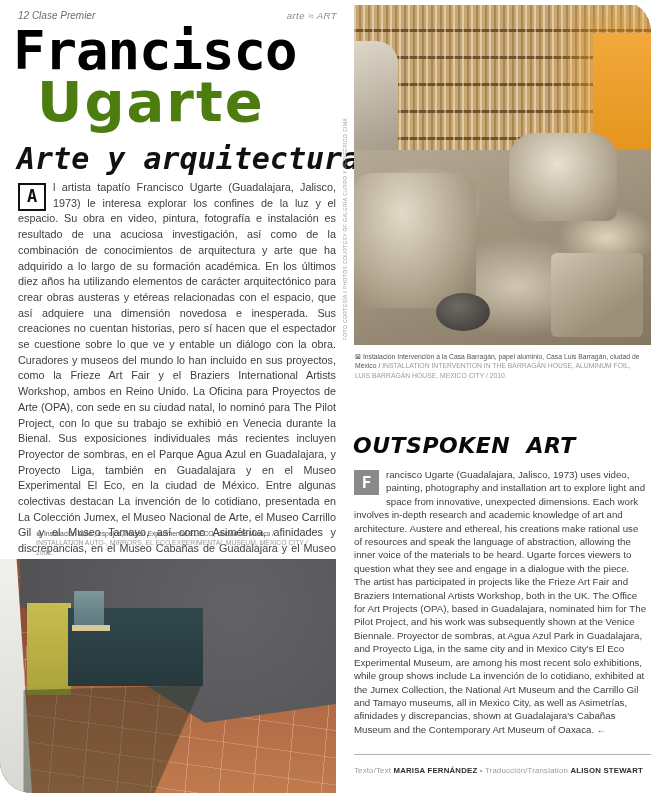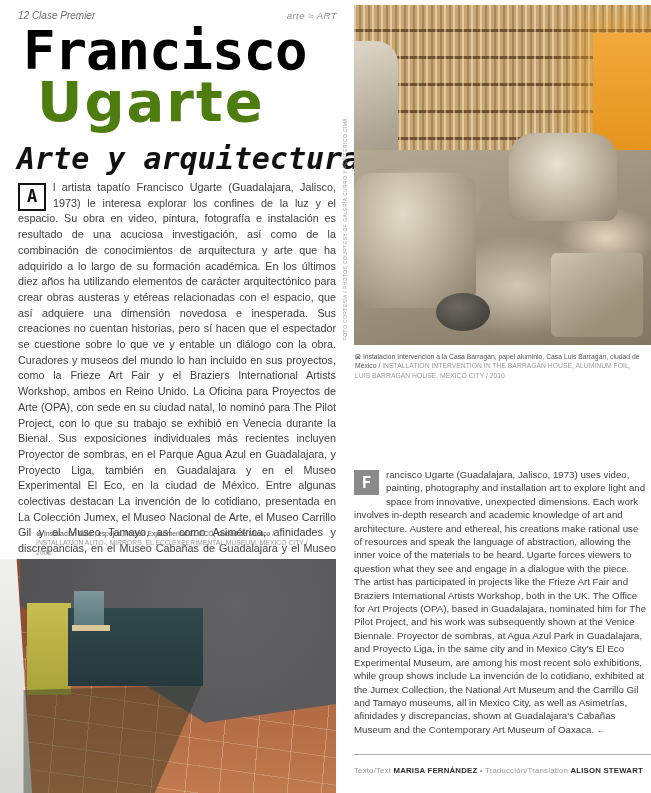--- a/index.html
+++ b/index.html
@@ -1,25 +1,25 @@
 <!DOCTYPE html>
 <html><head>
 <meta charset="utf-8">
 <style>
   html,body{margin:0;padding:0;background:#fff;}
   #page{position:relative;width:651px;height:793px;background:#ffffff;overflow:hidden;
-        font-family:"Liberation Sans",sans-serif;color:#3c3c3c;}
+        font-family:"Liberation Sans",sans-serif;color:#3c3c3c;border-radius:32px;}
 
   
   .hdr-left{position:absolute;top:10px;left:18px;font-size:10px;font-style:italic;color:#6e6e6e;}
   .hdr-right{position:absolute;top:10px;left:0;width:337px;text-align:right;font-size:9.5px;
              font-style:italic;color:#8a8a8a;letter-spacing:.5px;}
 
   
-  .title1{position:absolute;top:24px;left:23px;font-family:"DejaVu Sans Mono",monospace;
+  .title1{position:absolute;top:24px;left:13px;font-family:"DejaVu Sans Mono",monospace;
           font-weight:700;font-size:54px;line-height:1;color:#000;letter-spacing:-1px;}
   .title2{position:absolute;top:74px;left:37px;font-family:"DejaVu Sans",sans-serif;
           font-weight:800;font-size:56px;line-height:1;color:#4d7c0f;letter-spacing:2px;}
 
   
   .es-heading{position:absolute;top:141px;left:17px;font-family:"DejaVu Sans Mono",monospace;
               font-style:italic;font-weight:700;font-size:30px;color:#111;white-space:nowrap;}
   .es-body{position:absolute;top:180px;left:18px;width:318px;font-size:10.8px;
            line-height:15.7px;text-align:justify;color:#3e3e3e;}
   .dropcap-outline{float:left;width:24px;height:24px;border:2.5px solid #111;margin:3px 7px 0 0;
@@ -143,20 +143,21 @@
     <div class="foil-armchair-left"></div>
     <div class="foil-table"></div>
     <div class="stool"></div>
   </div>
   <div class="photo-credit">FOTO CORTESÍA / PHOTOS COURTESY OF GALERÍA CURRO Y PERIFÉRICO CIMA</div>
 
   <div class="caption cap-barragan">
     <span class="cap-icon">⊠</span><span><span>Instalación </span><span class="it">Intervención a la Casa Barragán</span><span>, papel aluminio, Casa Luis Barragán, ciudad de México / </span><span class="lt">INSTALLATION INTERVENTION IN THE BARRAGÁN HOUSE, ALUMINUM FOIL, LUIS BARRAGÁN HOUSE, MEXICO CITY / 2010.</span></span>
   </div>
 
+  <div class="en-heading">OUTSPOKEN ART</div>
   <div class="en-body">
     <span class="dropcap-solid">F</span><span><span>rancisco Ugarte (Guadalajara, Jalisco, 1973) uses video, painting, photography and installation art to explore light and space from innovative, unexpected dimensions. Each work involves in-depth research and academic knowledge of art and architecture. Austere and ethereal, his creations make rational use of resources and speak the language of abstraction, allowing the inner voice of the materials to be heard. Ugarte forces viewers to question what they see and engage in a dialogue with the piece. The artist has participated in projects like the Frieze Art Fair and Braziers International Artists Workshop, both in the UK. The Office for Art Projects (OPA), based in Guadalajara, nominated him for The Pilot Project, and his work was subsequently shown at the Venice Biennale. </span><span class="it">Proyector de sombras</span><span>, at Agua Azul Park in Guadalajara, and </span><span class="it">Proyecto Liga</span><span>, in the same city and in Mexico City's El Eco Experimental Museum, are among his most recent solo exhibitions, while group shows include </span><span class="it">La invención de lo cotidiano</span><span>, exhibited at the Jumex Collection, the National Art Museum and the Carrillo Gil and Tamayo museums, all in Mexico City, as well as </span><span class="it">Asimetrías, afinidades y discrepancias</span><span>, shown at Guadalajara's Cabañas Museum and the Contemporary Art Museum of Oaxaca. ←</span></span>
   </div>
 
   <div class="footer-rule"></div>
   <div class="footer"><span class="lt">Texto/Text </span><span class="bd">MARISA FERNÁNDEZ</span><span class="lt"> • </span><span class="lt">Traducción/Translation </span><span class="bd">ALISON STEWART</span></div>
 
 </div>
 
 </body></html>

